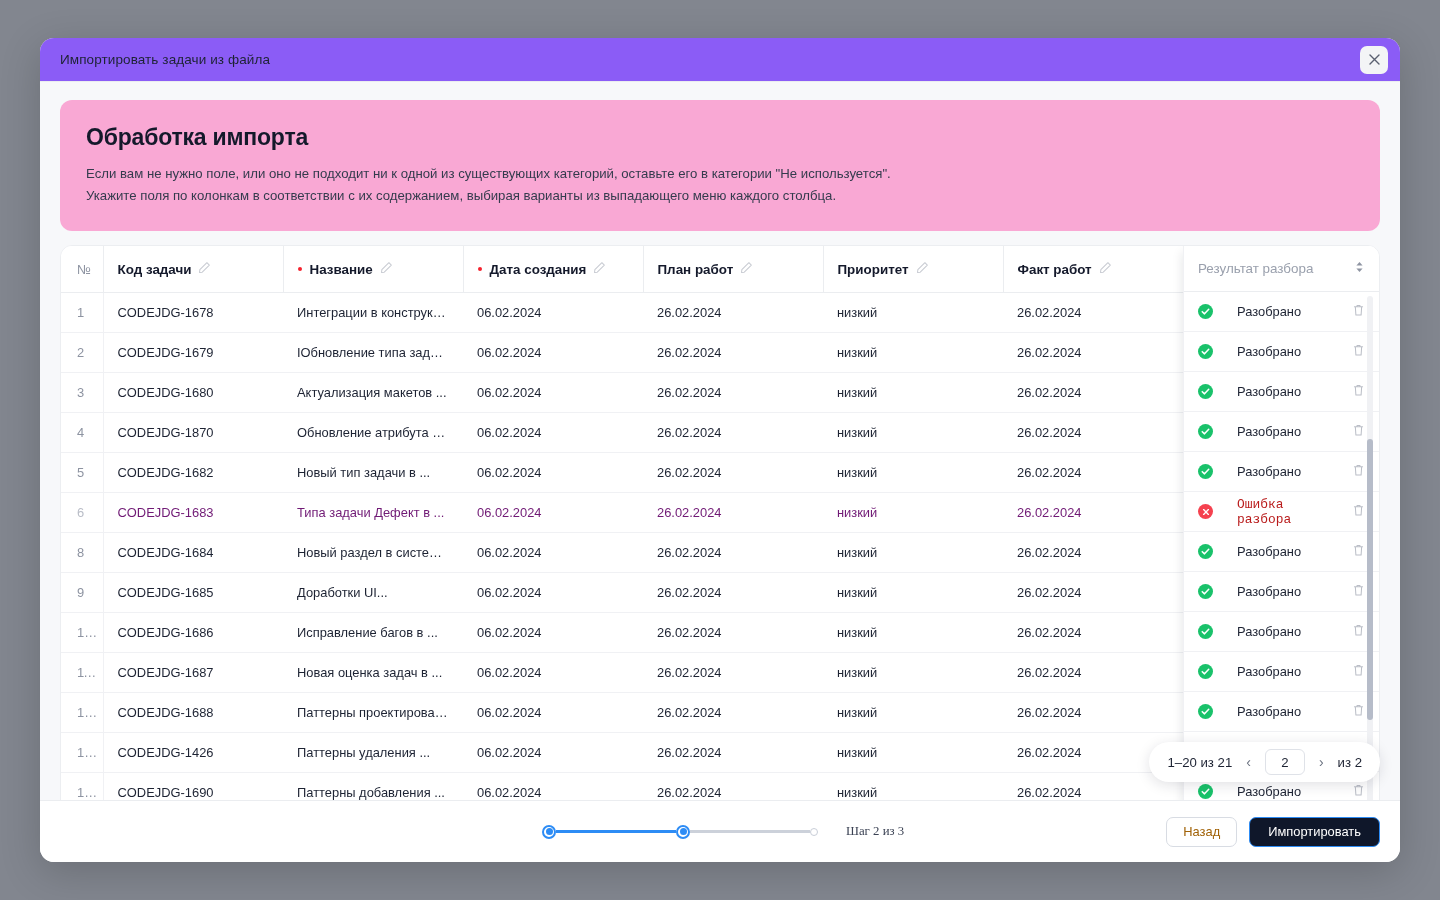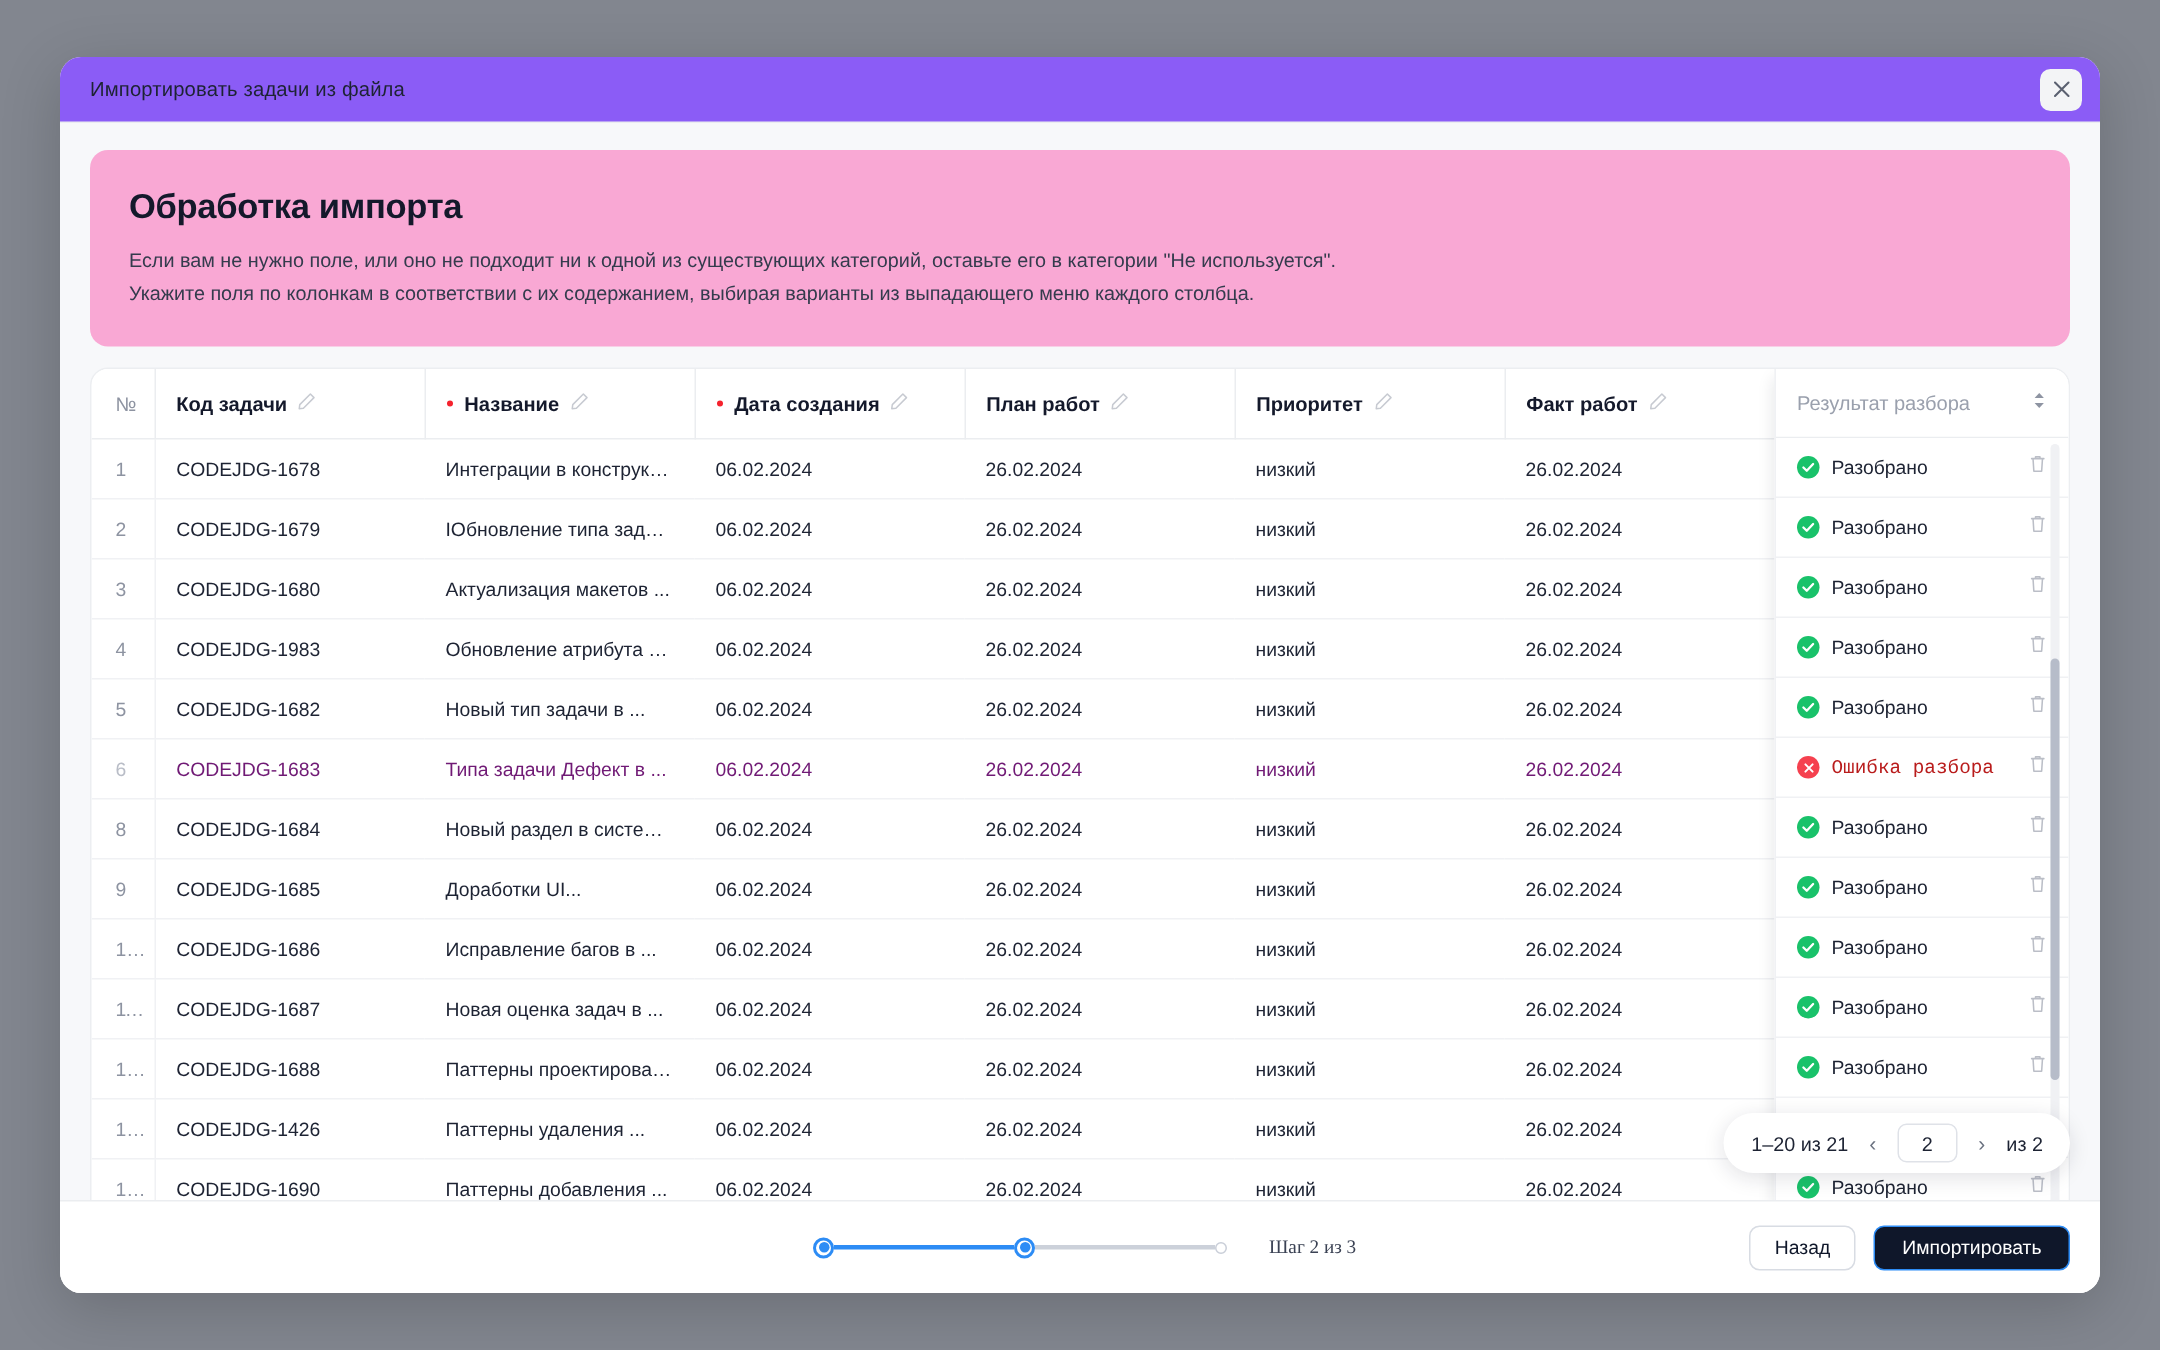--- a/index.html
+++ b/index.html
@@ -86,21 +86,21 @@
     border-left: 1px solid #f0f1f4;
   }
   .sticky-head {
     height: 46px; display: flex; align-items: center; gap: 8px;
     padding: 0 14px 0 14px; border-bottom: 1px solid #ebedf0;
     font-size: 13.4px; color: #9aa0ad; font-weight: 400; background: #fff;
     border-top-right-radius: 11px;
   }
   .sticky-head .sort-ico { margin-left: auto; }
   .sticky-row {
-    height: 40px; display: flex; align-items: center; gap: 8px;
+    height: 40px; display: flex; align-items: center; gap: 24px;
     padding: 0 14px; border-bottom: 1px solid #f0f1f4; background: #fff;
   }
   .st-ico { flex: 0 0 15px; width: 15px; height: 15px; border-radius: 50%;
             display: flex; align-items: center; justify-content: center; }
   .st-ok { background: #19c26a; }
   .st-err { background: #f5414f; }
   .st-text { font-size: 12.9px; color: #1d2333; }
   .sticky-row.err .st-text { color: #b91c1c; font-family: Liberation Mono, monospace; }
   .trash { margin-left: auto; opacity: .6; cursor: pointer; }
   .vscroll {
@@ -145,21 +145,21 @@
   .bar-on { background: #2d8cf5; }
   .bar-off { background: #ccd1da; }
   .step-label { margin-left: 28px; font-size: 12.8px; color: #3b4254; font-family: Liberation Serif, serif; }
 
   .actions { margin-left: auto; display: flex; align-items: center; gap: 12px; }
   .btn {
     height: 30px; border-radius: 7px; font-size: 12.9px;
     font-family: "Liberation Sans", sans-serif; cursor: pointer;
     display: flex; align-items: center; justify-content: center;
   }
-  .btn-back { padding: 0 16px; background: #fff; border: 1px solid #d8dce3; color: #0f172a; }
+  .btn-back { padding: 0 16px; background: #fff; border: 1px solid #d8dce3; color: #a16207; }
   .btn-import { padding: 0 18px; background: #0f172a; border: 1px solid #2d8cf5; color: #fff; }
 </style>
 </head>
 <body>
 
 <div class="backdrop"></div>
 
 <div class="modal">
 
   <div class="titlebar">
@@ -282,21 +282,21 @@
                 <td>CODEJDG-1680</td>
                 <td>Актуализация макетов ...</td>
                 <td>06.02.2024</td>
                 <td>26.02.2024</td>
                 <td>низкий</td>
                 <td>26.02.2024</td>
                 <td>80</td>
               </tr>
               <tr>
                 <td class="col-num">4</td>
-                <td>CODEJDG-1983</td>
+                <td>CODEJDG-1870</td>
                 <td>Обновление атрибута типа...</td>
                 <td>06.02.2024</td>
                 <td>26.02.2024</td>
                 <td>низкий</td>
                 <td>26.02.2024</td>
                 <td>CV</td>
               </tr>
               <tr>
                 <td class="col-num">5</td>
                 <td>CODEJDG-1682</td>

